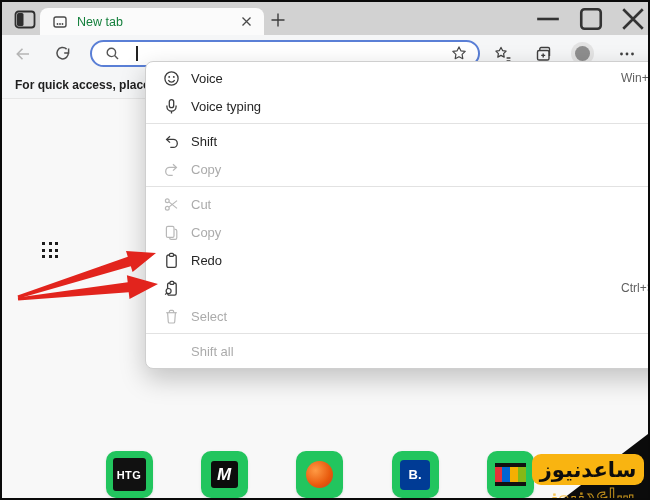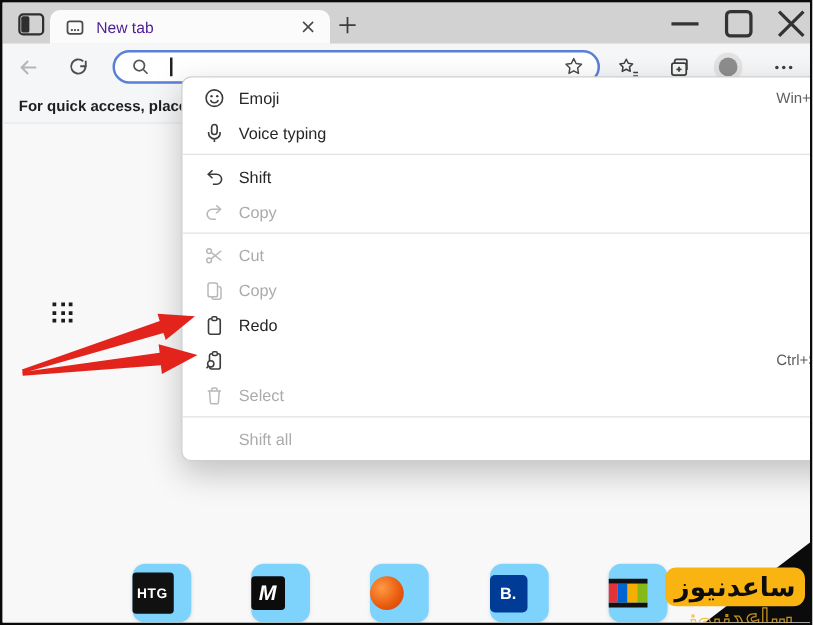--- a/index.html
+++ b/index.html
@@ -6,21 +6,21 @@
   body { font-family: "Liberation Sans", "DejaVu Sans", sans-serif; }
   .frame { position: relative; width: 650px; height: 500px; background: #f8f8f8;
            border: 2px solid #0a0a0a; overflow: hidden; }
 
   
   .tabstrip { position: absolute; left: 0; top: 0; width: 100%; height: 33px; background: #d2d2d2; }
   .tab-actions-btn { position: absolute; left: 12px; top: 8px; width: 22px; height: 19px; cursor: pointer; }
   .tab { position: absolute; left: 38px; top: 6px; width: 224px; height: 27px;
          background: #fbfbfb; border-radius: 8px 8px 0 0; display: flex; align-items: center; }
   .favicon { margin-left: 12px; width: 16px; height: 16px; }
-  .tab-title { margin-left: 9px; font-size: 12.5px; color: #4c1d95; }
+  .tab-title { margin-left: 9px; font-size: 12.5px; color: #15803d; }
   .tab-close { position: absolute; right: 10px; top: 6px; width: 15px; height: 15px; cursor: pointer; }
   .newtab-btn { position: absolute; left: 267px; top: 9px; width: 18px; height: 18px; cursor: pointer; }
   .winctl { position: absolute; top: 4px; width: 26px; height: 26px; display: flex;
             align-items: center; justify-content: center; cursor: pointer; }
   .winctl.min { left: 533px; } .winctl.max { left: 576px; } .winctl.cls { left: 618px; }
 
   
   .toolbar { position: absolute; left: 0; top: 33px; width: 100%; height: 37px; background: #f5f6f7; }
   .tb-icon { position: absolute; top: 10px; width: 18px; height: 18px; cursor: pointer; }
   .back { left: 12px; } .refresh { left: 52px; }
@@ -41,22 +41,22 @@
             font-size: 12px; font-weight: 700; color: #1f1f1f; white-space: nowrap; overflow: hidden; }
 
   
   .page { position: absolute; left: 0; top: 97px; width: 100%; height: 403px; background: #f8f8f8; }
   .grid-dots { position: absolute; left: 40px; top: 143px; width: 18px; height: 18px;
                display: grid; grid-template-columns: repeat(3,3px); grid-template-rows: repeat(3,3px);
                gap: 3.5px; cursor: pointer; }
   .grid-dots span { background: #1c1c1c; }
 
   .tile { position: absolute; top: 352px; width: 92px; text-align: center; cursor: pointer; }
-  .tile-box { width: 47px; height: 47px; margin: 0 auto; background: #7dd3fc; border-radius: 10px;
-              box-shadow: 0 1px 3px rgba(0,0,0,.1); display: flex; align-items: center; justify-content: flex-start; }
+  .tile-box { width: 47px; height: 47px; margin: 0 auto; background: #22c55e; border-radius: 10px;
+              box-shadow: 0 1px 3px rgba(0,0,0,.1); display: flex; align-items: center; justify-content: center; }
   .htg-sq { width: 33px; height: 33px; background: #111; border-radius: 3px; color: #fff;
             font-size: 11px; font-weight: 700; display: flex; align-items: center; justify-content: center; letter-spacing: .5px; }
   .msn-sq { width: 27px; height: 27px; background: #0c0c0c; border-radius: 3px; color: #fff;
             font-size: 17px; font-weight: 700; font-style: italic; display: flex; align-items: center; justify-content: center; }
   .office-o { width: 27px; height: 27px; border-radius: 50%;
               background: radial-gradient(circle at 35% 35%, #ff9a44, #e8590c 60%, #c43e1c); }
   .booking-sq { width: 30px; height: 30px; background: #003b95; border-radius: 4px; color: #fff;
               font-size: 13px; font-weight: 700; display: flex; align-items: center; justify-content: center; }
   .ebay-logo { width: 31px; height: 23px; border-top: 4px solid #111; border-bottom: 4px solid #111;
                display: flex; }
@@ -247,21 +247,21 @@
 
     <div class="menu-row">
       <span class="mi">
         <svg viewBox="0 0 17 17">
             <circle cx="8.5" cy="8.5" r="6.6" fill="none" stroke="currentColor" stroke-width="1.3"></circle>
             <circle cx="6.2" cy="6.9" r=".95" fill="currentColor"></circle>
             <circle cx="10.8" cy="6.9" r=".95" fill="currentColor"></circle>
             <path d="M5.4 10 a3.3 3.3 0 0 0 6.2 0" fill="none" stroke="currentColor" stroke-width="1.2"></path>
           </svg>
       </span>
-      <span>Emoji</span>
+      <span>Voice</span>
       <span class="shortcut">Win+Period</span>
     </div>
 
     <div class="menu-row">
       <span class="mi">
         <svg viewBox="0 0 17 17">
             <rect x="6.3" y="1.6" width="4.4" height="8" rx="2.2" fill="none" stroke="currentColor" stroke-width="1.3"></rect>
             <path d="M3.9 7.6 v.9 a4.6 4.6 0 0 0 9.2 0 v-.9 M8.5 13.3 v2.2" fill="none" stroke="currentColor" stroke-width="1.3"></path>
           </svg>
       </span>

